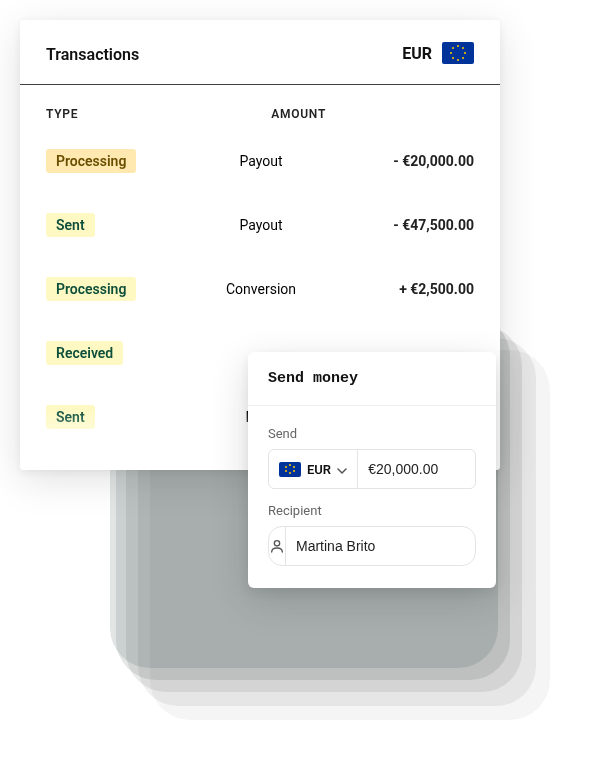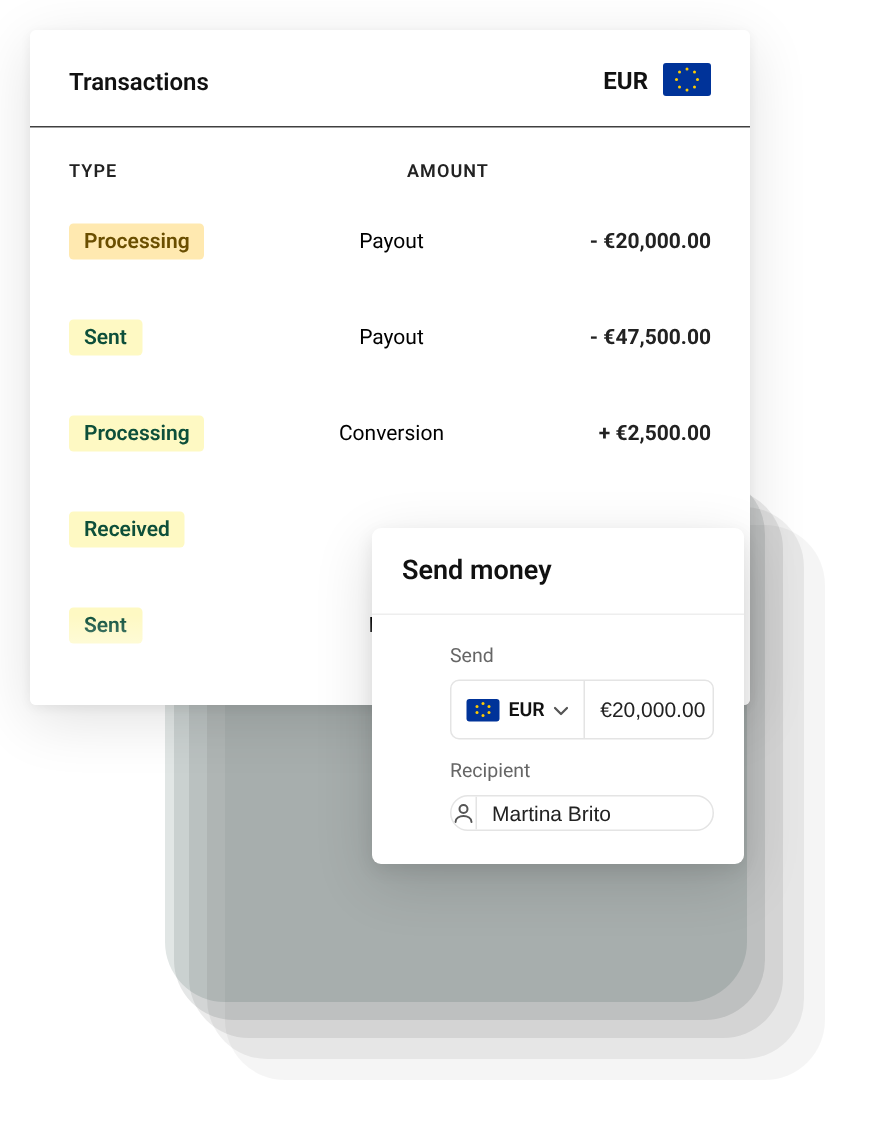--- a/index.html
+++ b/index.html
@@ -117,28 +117,28 @@
     left: 248px;
     top: 352px;
     width: 248px;
     background: #fff;
     border-radius: 6px;
     box-shadow: 0 12px 40px rgba(0,0,0,0.14), 0 4px 12px rgba(0,0,0,0.08);
     overflow: hidden;
   }
   .send-head {
     padding: 18px 20px;
-    font-size: 18px;
+    font-size: 15px;
     font-weight: 600;
     color: #111;
     border-bottom: 1px solid #eee;
+    font-family: Liberation Mono, monospace;
   }
   .send-body {
     padding: 14px 20px 22px 20px;
-    margin-left: 32px;
   }
   .field-label {
     font-size: 13px;
     color: #666;
     margin-bottom: 8px;
     margin-top: 6px;
   }
   .input-row {
     display: flex;
     border: 1px solid #e4e4e4;
@@ -172,21 +172,21 @@
     font-weight: 500;
     color: #222;
     outline: none;
     background: transparent;
   }
   .recipient-row {
     display: flex;
     align-items: center;
     border: 1px solid #e4e4e4;
     border-radius: 14px;
-    height: 24px;
+    height: 40px;
     margin-top: 0;
     overflow: hidden;
   }
   .recipient-icon {
     width: 38px;
     display: flex;
     align-items: center;
     justify-content: center;
     border-right: 1px solid #e4e4e4;
     height: 100%;

